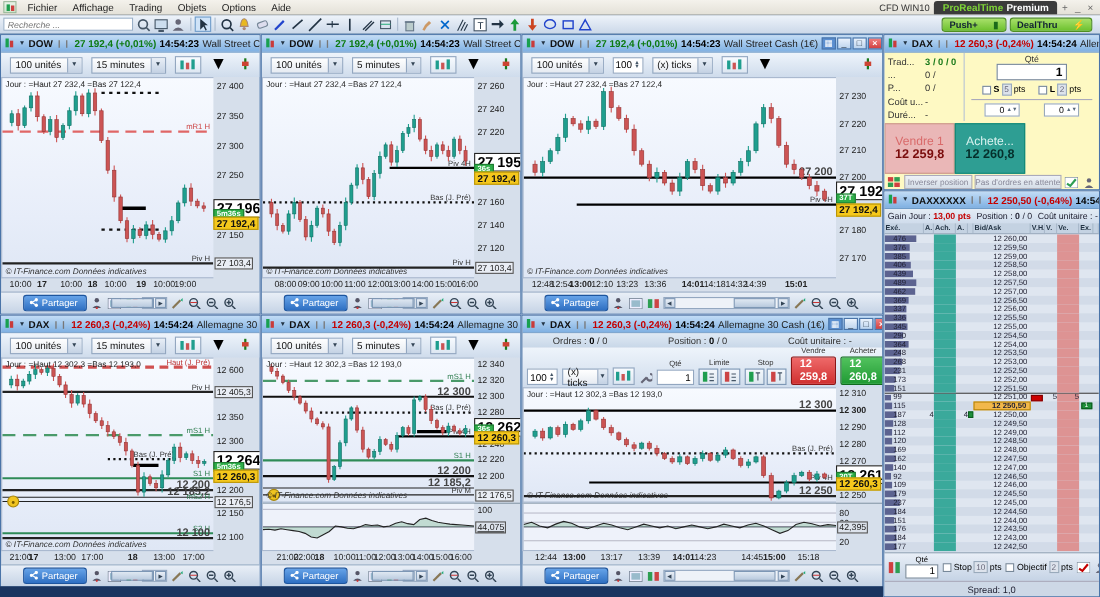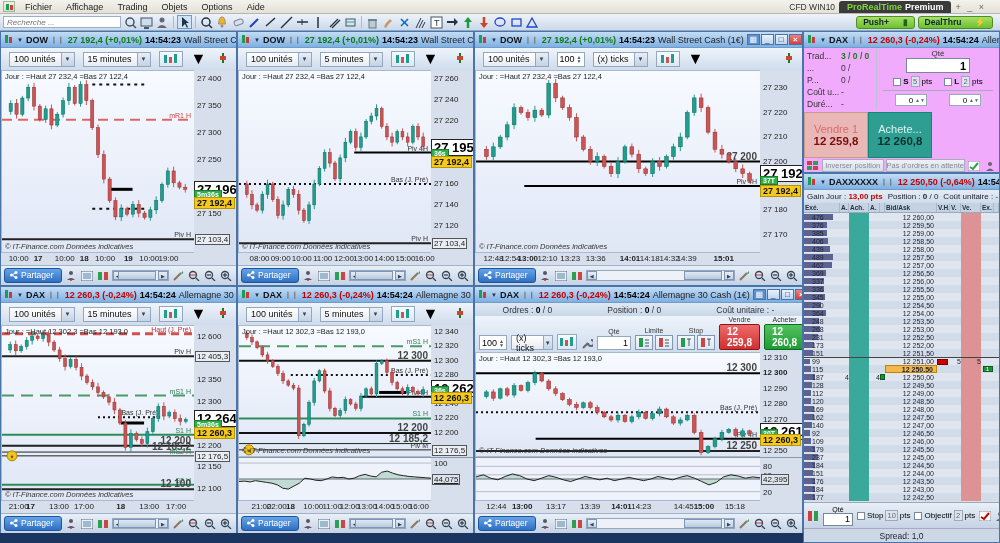--- a/index.html
+++ b/index.html
@@ -2,21 +2,21 @@
 <html><head>
 <meta charset="utf-8">
 <style>
   *{margin:0;padding:0;box-sizing:border-box}
   html,body{width:1000px;height:543px;overflow:hidden;font-family:"Liberation Sans",sans-serif;background:#16355e}
   #app{position:relative;width:1000px;height:543px;background:#9db4cf}
 
   
   #menubar{position:absolute;left:0;top:0;width:1000px;height:14px;background:linear-gradient(#f4f2ec,#e4e1d8);display:flex;align-items:center;font-size:9px;color:#222;border-bottom:1px solid #b9b5aa}
   .menu-item{padding:0 7px;height:14px;display:flex;align-items:center}
-  #menubar-right{margin-left:auto;display:flex;align-items:center;gap:4px;padding-right:14px}
+  #menubar-right{margin-left:auto;display:flex;align-items:center;gap:4px;padding-right:4px}
   .env-label{font-size:8.5px;color:#333}
   .prt-chip{background:#3b3b3b;border-radius:3px 3px 0 0;padding:1px 8px;font-size:9px;display:flex;gap:3px;align-items:center}
   .prt-green{color:#7ed437;font-weight:bold}.prt-white{color:#fff;font-weight:bold}
   .winglyphs{color:#666;font-size:9px;letter-spacing:2px}
   #appicon{width:12px;height:11px;margin:0 3px;background:linear-gradient(#e8f4e8,#cde6cd);border:1px solid #9ab89a;position:relative}
   #appicon::before{content:"";position:absolute;left:2px;top:2px;width:3px;height:6px;background:#1e9e4e}
   #appicon::after{content:"";position:absolute;left:6px;top:3px;width:3px;height:5px;background:#d04040}
 
   
   #icontoolbar{position:absolute;left:0;top:14px;width:1000px;height:17px;background:linear-gradient(#eef3fa,#ccd9e9);display:flex;align-items:center;gap:2px;padding:0 3px;border-bottom:1px solid #8fa8c4}
@@ -68,21 +68,21 @@
   .range-label{position:absolute;left:3px;top:1px;font-size:7.5px;color:#222;z-index:3}
   .cfooter{position:absolute;left:3px;bottom:1px;font-size:7.5px;color:#333;font-style:italic;z-index:3}
   .indicator{flex:0 0 44px;display:flex;border-top:1px solid #8899aa}
   .ind-plot{flex:1;position:relative;background:#eef2fa;border:1px solid #aab9cf;border-right:none;border-top:none}
   .ind-axis{flex:0 0 42px;position:relative;font-size:8px;color:#222}
   .ind-val{position:absolute;left:1px;background:#dde3ec;border:1px solid #555;padding:0 1px;font-size:8px}
   .xaxis{flex:0 0 12px;position:relative;font-size:8px;color:#222}
   .xlab{position:absolute;top:1px;white-space:nowrap}
   .xlab.b{font-weight:bold}
 
-  .chart-bottombar{flex:0 0 20px;display:flex;align-items:center;gap:2px;padding:0 3px;background:linear-gradient(#e9eff7,#c5d3e5);border-top:1px solid #9fb2c9}
+  .chart-bottombar{flex:0 0 20px;display:flex;align-items:center;gap:2px;padding:0 20px;background:linear-gradient(#e9eff7,#c5d3e5);border-top:1px solid #9fb2c9}
   .share-btn{background:linear-gradient(#66a3e8,#2e6fc2);border:1px solid #1d559e;border-radius:3px;color:#fff;font-size:8.5px;padding:1px 7px 2px 5px;display:flex;align-items:center;gap:3px}
   .bbicon{width:14px;height:13px;display:flex;align-items:center;justify-content:center}
   .hscroll{flex:1;height:11px;background:#eef2f8;border:1px solid #93a7c0;position:relative}
   .hscroll .thumb{position:absolute;right:12px;top:0;width:38px;height:9px;background:linear-gradient(#dfe8f2,#b9cade);border:1px solid #7d97b5}
   .hscroll .ar{position:absolute;top:0;width:10px;height:9px;background:linear-gradient(#e8eef6,#c4d2e4);border:1px solid #7d97b5;font-size:5px;text-align:center;line-height:8px;color:#345}
 
   
   .trade-info{flex:0 0 13px;display:flex;align-items:center;justify-content:space-around;font-size:8.5px;background:linear-gradient(#dfe9f4,#c8d7e8);color:#333}
   .trade-toolbar{flex:0 0 30px;display:flex;align-items:flex-end;gap:4px;padding:0 4px 2px 4px;background:linear-gradient(#eef4fb,#cfdcec)}
   .tt-col{display:flex;flex-direction:column;align-items:center;gap:1px}
@@ -91,21 +91,21 @@
   .obtn{width:18px;height:15px;border:1px solid #7d97b5;background:linear-gradient(#f4f8fc,#dde7f0);display:flex;align-items:center;justify-content:center}
   .sellbtn{background:linear-gradient(#ef6a6a,#d03030);border:1px solid #8d1515;color:#fff;font-size:10px;font-weight:bold;padding:1px 7px;border-radius:2px}
   .buybtn{background:linear-gradient(#52c25e,#1f9a33);border:1px solid #0f6a1d;color:#fff;font-size:10px;font-weight:bold;padding:1px 7px;border-radius:2px}
   .slrow{display:flex;align-items:center;gap:2px}
   .cb{width:8px;height:8px;border:1px solid #789;background:#fff;display:inline-block}
   .numbox{min-width:9px;padding:0 1px;background:#dde3ec;border:1px solid #9ab;color:#667;font-size:7.5px;text-align:center}
 
   
   .statrow{display:flex;font-size:8.5px;color:#333;height:12px;align-items:center}
   #order-win{left:803px;top:31px;width:197px;height:142px}
-  #order-body{flex:1;display:flex;flex-direction:column;overflow:hidden;background:#f0abfc}
+  #order-body{flex:1;display:flex;flex-direction:column;overflow:hidden;background:#fef9c3}
   #order-top{display:flex}
   #order-stats{flex:0 0 72px;padding:2px 0 0 3px;display:flex;flex-direction:column}
   #order-right{flex:1;border-left:1px solid #b7c4d4;display:flex;flex-direction:column;align-items:center;padding-top:1px}
   .qty-cap{font-size:8px;color:#333}
   #order-qty{width:64px;height:15px;border:1px solid #789;background:#fff;font-size:11px;font-weight:bold;text-align:right;padding-right:3px}
   #sl-row{display:flex;gap:12px;margin-top:3px;font-size:8px;align-items:center}
   #order-divider{width:90%;height:1px;background:#aab;align-self:center;margin:3px 0}
   #spin-row{display:flex;gap:22px}
   .mini-spin{width:32px;height:12px;background:#fff;border:1px solid #9ab;font-size:8px;display:flex;align-items:center;justify-content:flex-end;gap:2px;padding:0 1px}
   #big-row{display:flex;flex:0 0 46px;margin-top:2px}

